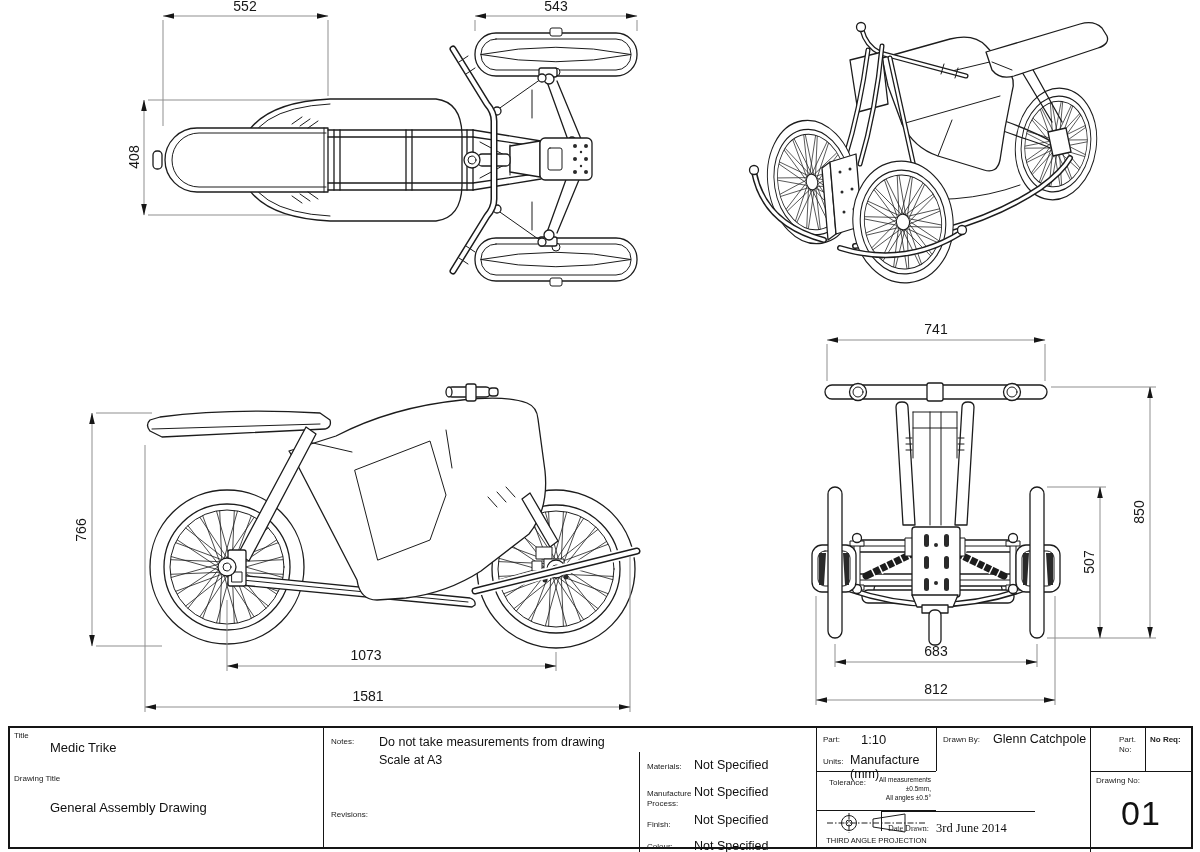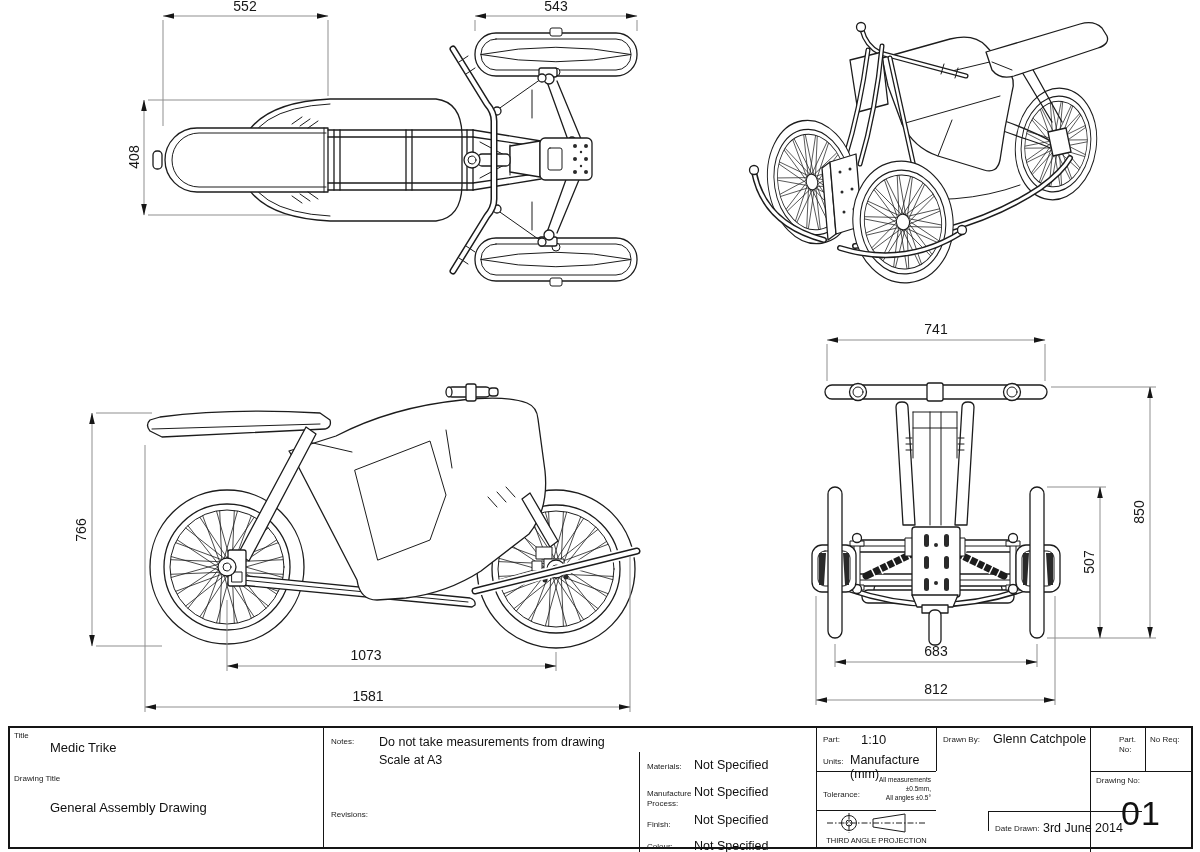--- a/index.html
+++ b/index.html
@@ -615,21 +615,21 @@
     <div class="val" style="position:absolute;left:54px;top:87px;">Not Specified</div>
   </div>
 
   <div class="cell bl" style="left:806px;top:0;width:120px;height:43px;">
     <div class="lb" style="position:absolute;left:6px;top:7px;">Part:</div>
     <div class="val big" style="position:absolute;left:44px;top:4px;">1:10</div>
     <div class="lb" style="position:absolute;left:6px;top:29px;">Units:</div>
     <div class="val" style="position:absolute;left:33px;top:25px;">Manufacture (mm)</div>
   </div>
   <div class="cell bl bt" style="left:806px;top:43px;width:120px;height:39px;">
-    <div class="lb" style="position:absolute;left:6px;top:6px;margin-top:12px;">Tolerance:</div>
+    <div class="lb" style="position:absolute;left:12px;top:6px;">Tolerance:</div>
     <div class="tol" style="position:absolute;right:5px;top:4px;">
       <div>All measurements</div>
       <div>±0.5mm,</div>
       <div>All angles ±0.5°</div>
     </div>
   </div>
   <div class="cell bl bt" style="left:806px;top:82px;width:120px;height:37px;">
     <svg width="116" height="22" viewBox="0 0 116 22" style="position:absolute;left:2px;top:1px;">
       <g stroke="#1c1c1c" stroke-width="1" fill="none">
         <line x1="8" y1="11" x2="108" y2="11" stroke-dasharray="6 2 1.5 2"></line>
@@ -639,31 +639,31 @@
         <path d="M54,7 L86,2 L86,20 L54,15 Z"></path>
       </g>
     </svg>
     <div class="projcap" style="position:absolute;left:0;right:0;bottom:2px;">THIRD ANGLE PROJECTION</div>
   </div>
 
   <div class="cell bl" style="left:926px;top:0;width:154px;height:43px;">
     <div class="lb" style="position:absolute;left:6px;top:7px;">Drawn By:</div>
     <div class="val" style="position:absolute;left:56px;top:4px;">Glenn Catchpole</div>
   </div>
-  <div class="cell bl bt" style="left:978px;top:83px;width:154px;height:20px;">
+  <div class="cell bl bt" style="left:871px;top:83px;width:154px;height:20px;font-family:Liberation Serif, serif;">
     <div class="lb" style="position:absolute;left:6px;top:12px;">Date Drawn:</div>
     <div class="val" style="position:absolute;left:54px;top:9px;">3rd June 2014</div>
   </div>
 
   <div class="cell bl" style="left:1080px;top:0;width:55px;height:43px;">
     <div class="lb" style="position:absolute;left:5px;top:7px;margin-left:23px;">Part. No:</div>
     <div class="val"></div>
   </div>
   <div class="cell bl" style="left:1135px;top:0;width:46px;height:43px;">
-    <div class="lb" style="position:absolute;left:4px;top:7px;">No Req:</div>
+    <div class="lb" style="position:absolute;left:4px;top:7px;font-weight:bold;">No Req:</div>
     <div class="val"></div>
   </div>
   <div class="cell bl bt" style="left:1080px;top:43px;width:101px;height:88px;">
     <div class="lb" style="position:absolute;left:5px;top:4px;">Drawing No:</div>
     <div class="dno" style="position:absolute;left:0;right:0;top:22px;">01</div>
   </div>
 </div>
 
 </div>
 

